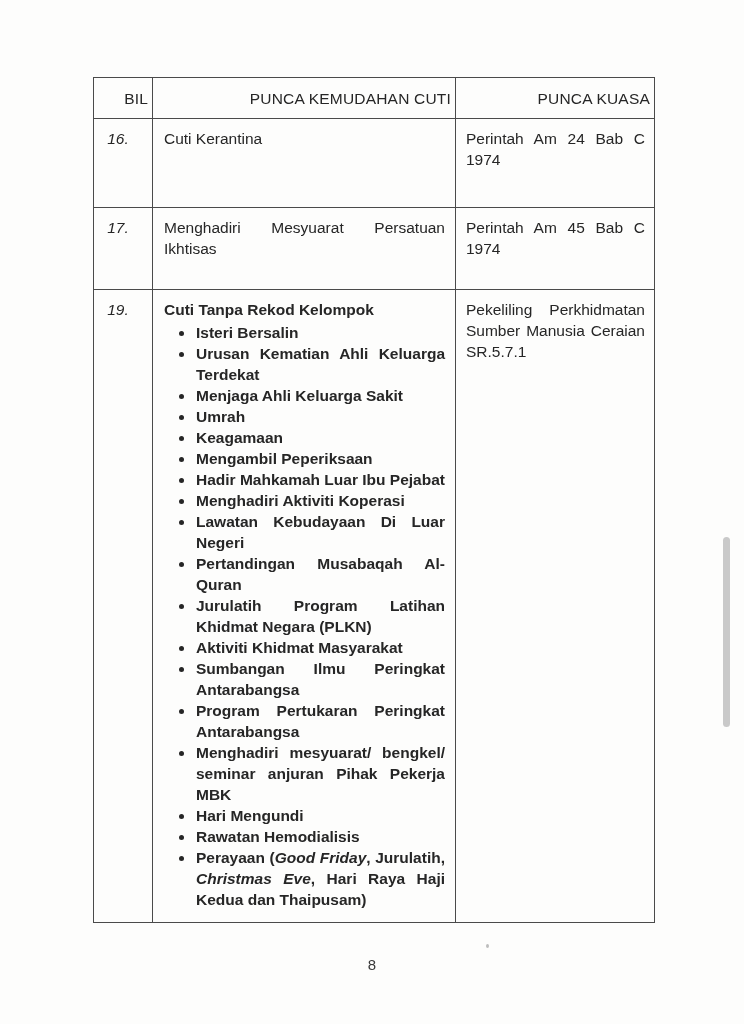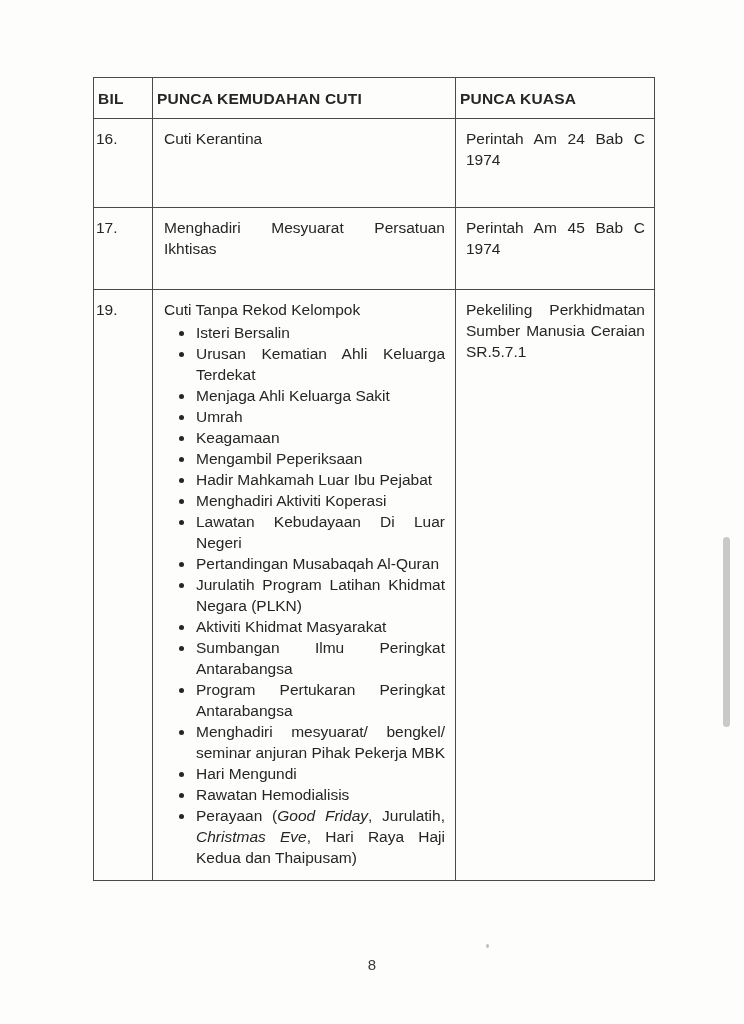--- a/index.html
+++ b/index.html
@@ -27,43 +27,44 @@
   .leave-table col.col-jenis { width: 303px; }
   .leave-table col.col-punca { width: 199px; }
   .leave-table th, .leave-table td {
     border: 1.5px solid #4a4a4a;
     font-size: 15.5px;
     line-height: 21px;
     vertical-align: top;
     overflow: hidden;
   }
   .leave-table th {
-    font-weight: bold;
-    text-align: left;
+    font-weight: normal;
+    text-align: right;
     vertical-align: middle;
     height: 36px;
     padding: 2px 4px;
     letter-spacing: 0.2px;
   }
   td.cell-bil {
-    text-align: left;
+    text-align: center;
     padding: 9px 12px 6px 2px;
+    font-style: italic;
   }
   td.cell-jenis {
     text-align: justify;
     padding: 9px 10px 6px 11px;
   }
   td.cell-punca {
     text-align: justify;
     padding: 9px 9px 0 10px;
   }
   tr.row-16 td { height: 73px; }
   tr.row-17 td { height: 66px; }
   tr.row-18 td { height: 63px; }
-  tr.row-19 td.cell-jenis { padding-bottom: 12px; }
+  tr.row-19 td.cell-jenis { padding-bottom: 12px; font-weight: bold; }
   .sub-list {
     list-style: disc outside;
     margin: 2px 0 0 0;
     padding: 0 0 0 31px;
   }
   .sub-list li {
     text-align: justify;
     margin: 0;
     padding-left: 1px;
   }

